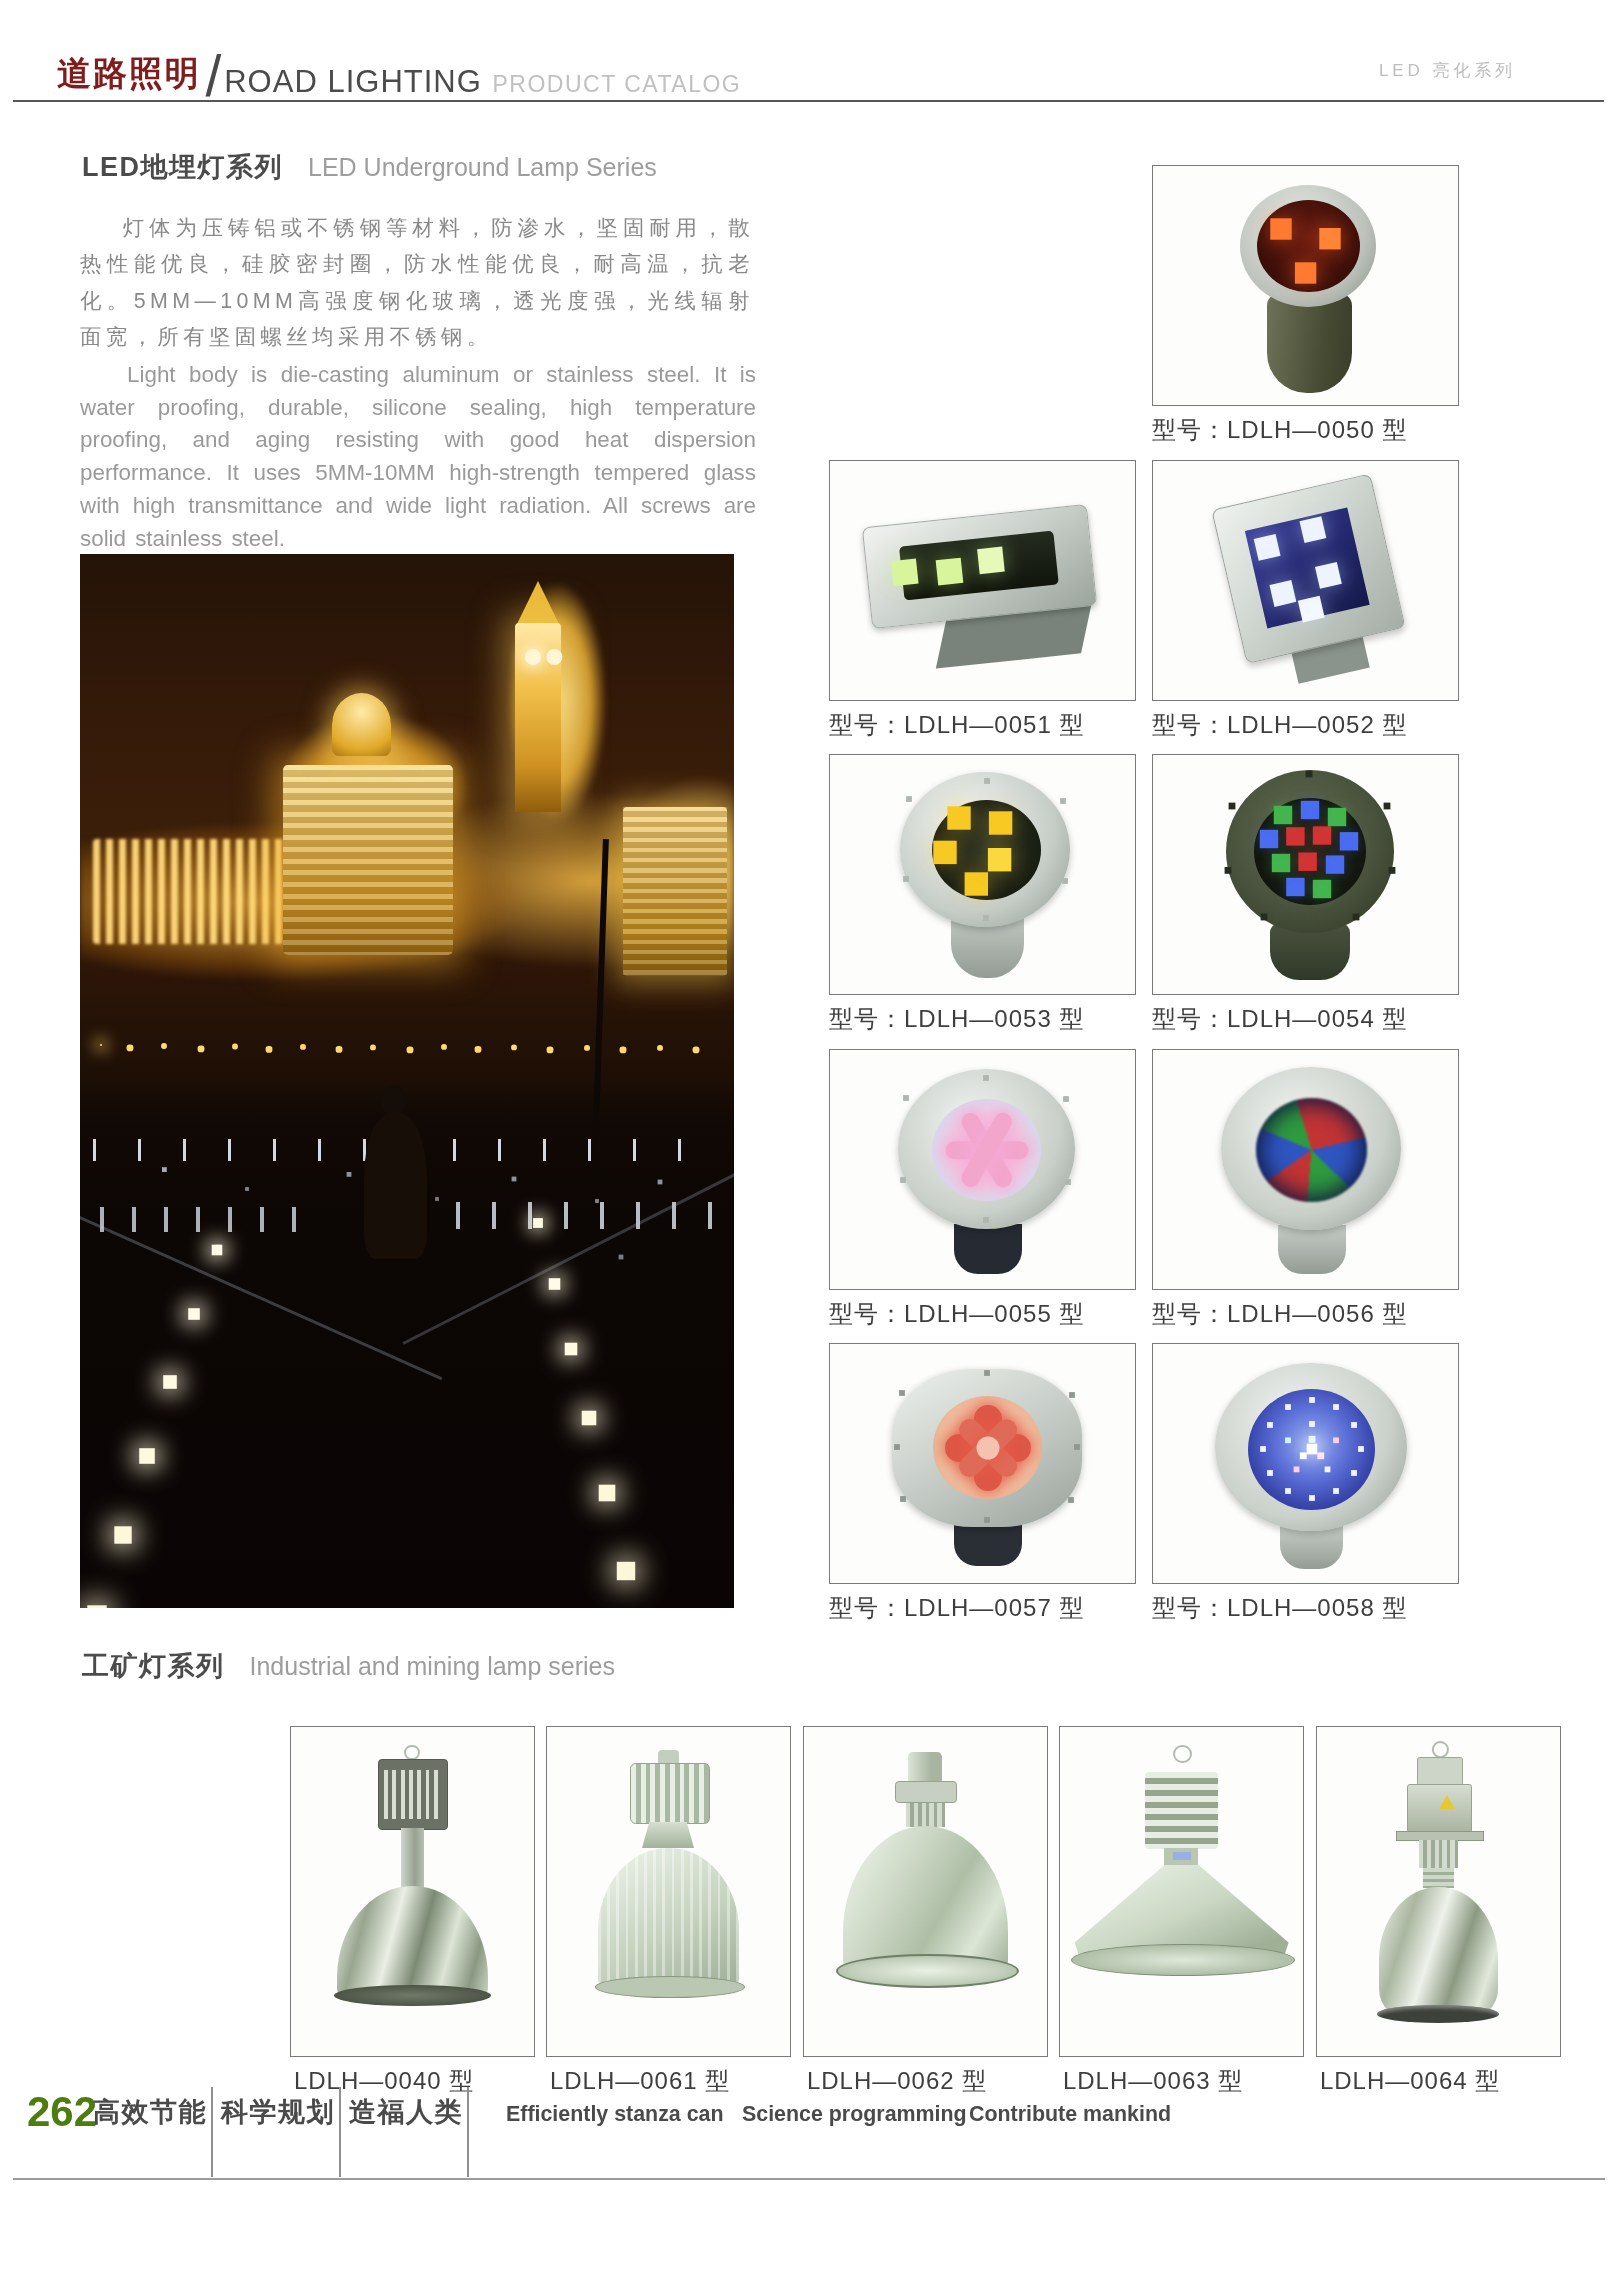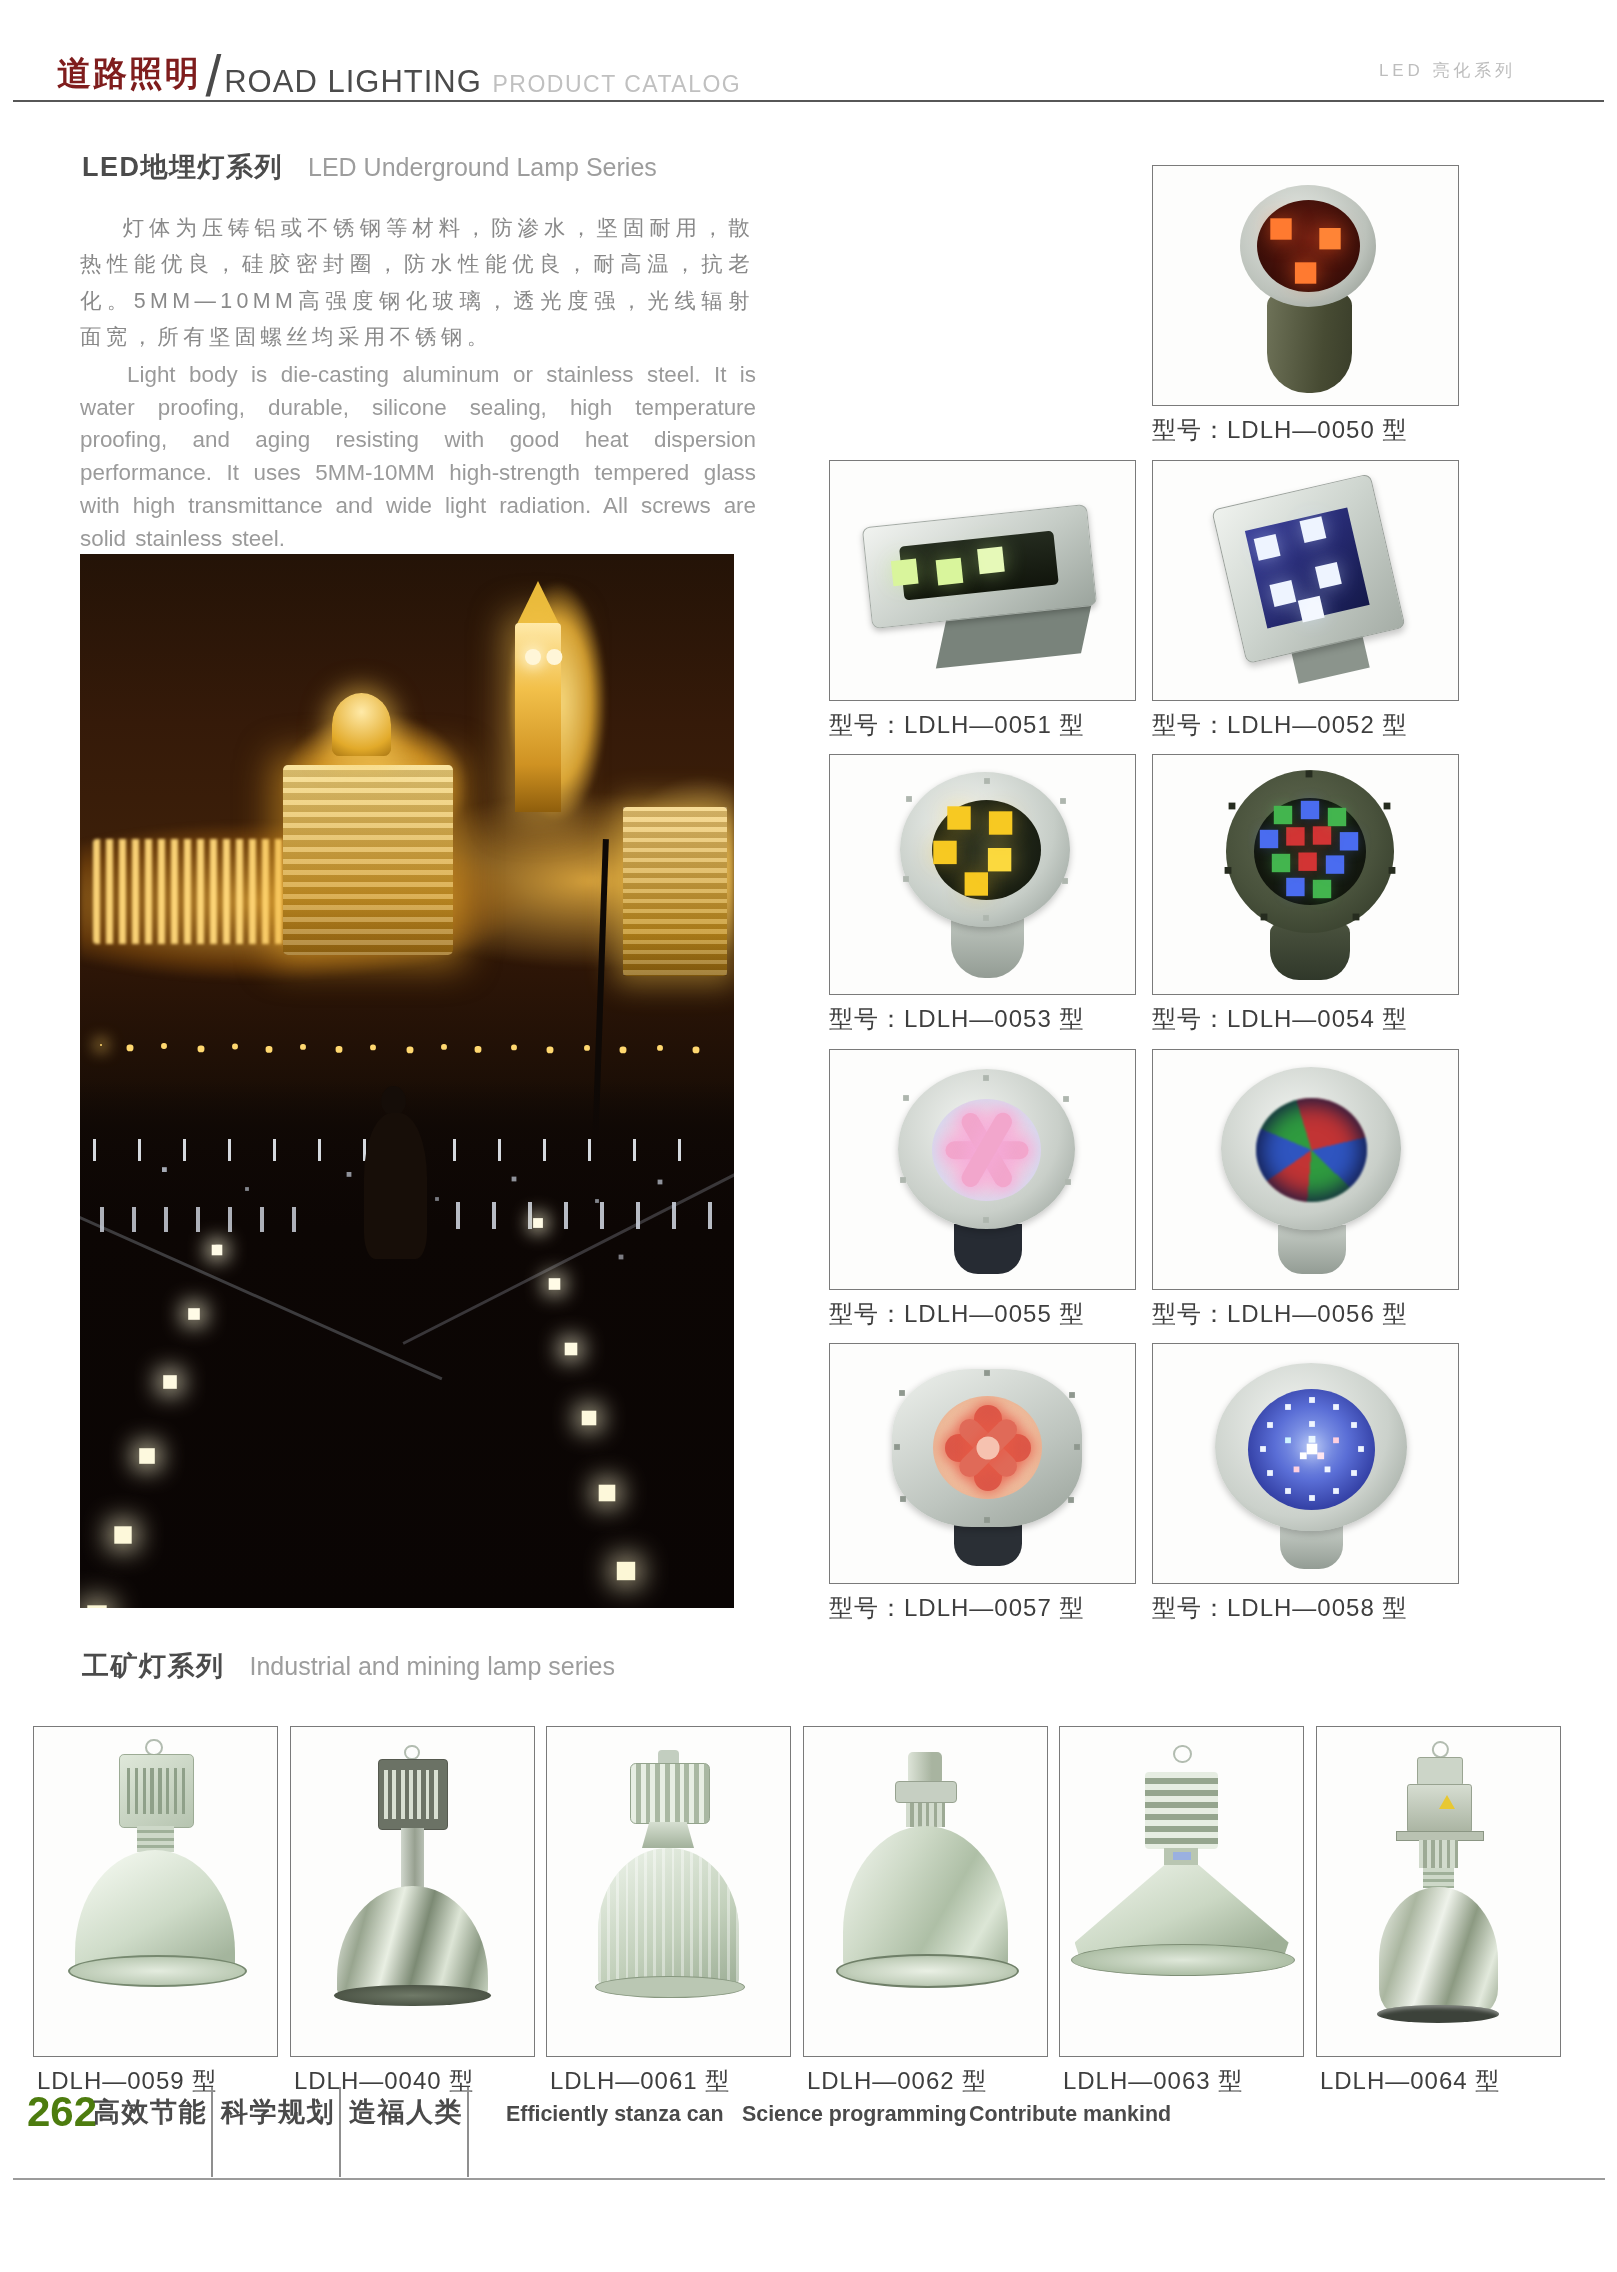--- a/index.html
+++ b/index.html
@@ -486,32 +486,20 @@
       <div class="lamp">
         <div class="ab body58"></div>
         <div class="ab flange58"></div>
         <div class="ab face58"></div>
         <div class="ab d58"></div>
       </div>
     </div>
     <div class="plabel">型号：LDLH—0058 型</div>
   </div>
 
-  <div class="cell cell-b" style="left:33px;top:1726px">
-    <div class="box">
-      <div class="lamp">
-        <div class="ab hk i59-hook"></div>
-        <div class="ab i59-gear"></div>
-        <div class="ab i59-neck"></div>
-        <div class="ab i59-shade"></div>
-        <div class="ab i59-rim"></div>
-      </div>
-    </div>
-    <div class="plabel">LDLH—0059 型</div>
-  </div>
 
   <div class="cell cell-b" style="left:290px;top:1726px">
     <div class="box">
       <div class="lamp">
         <div class="ab hk i60-hook"></div>
         <div class="ab i60-gear"></div>
         <div class="ab i60-neck"></div>
         <div class="ab i60-shade"></div>
         <div class="ab i60-rim"></div>
       </div>

